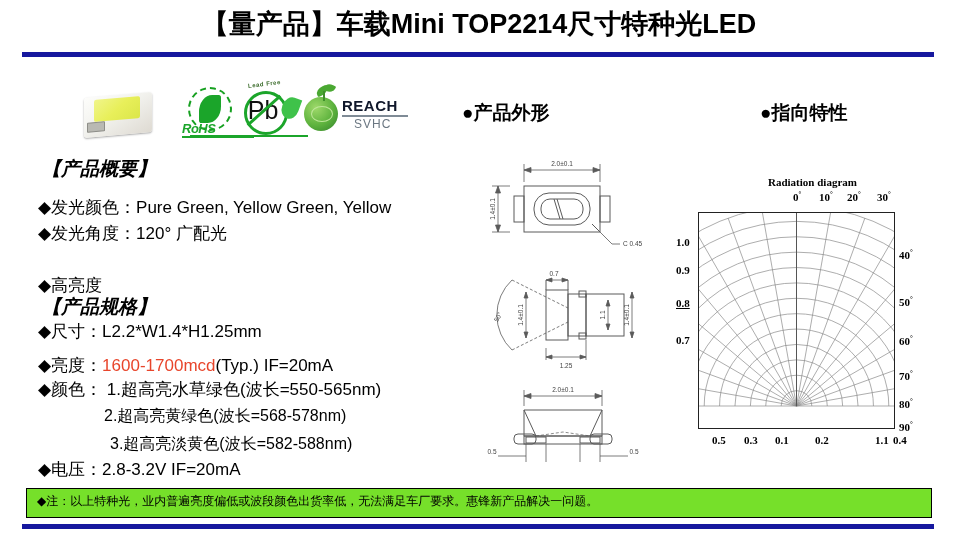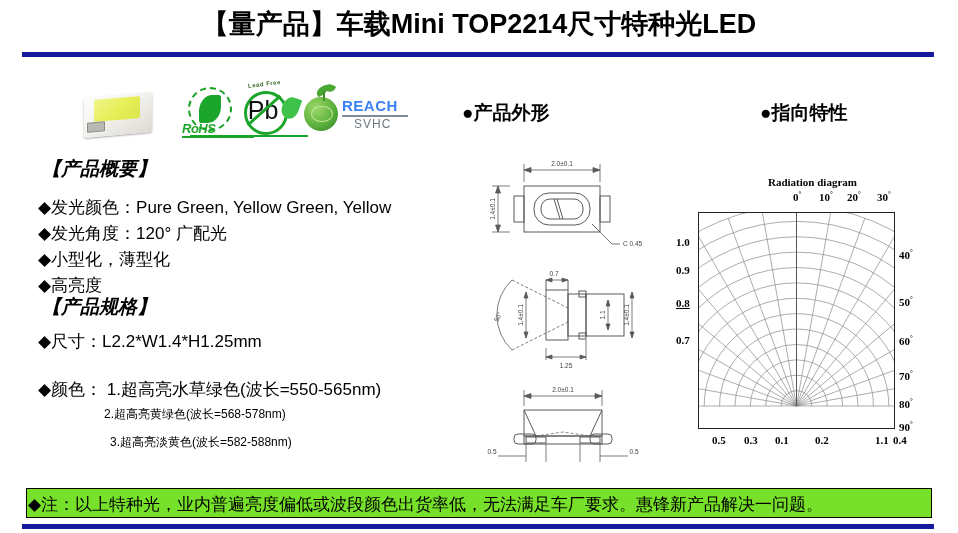--- a/index.html
+++ b/index.html
@@ -94,47 +94,47 @@
   .reach-sprout{
     position:absolute;left:12px;top:-2px;width:20px;height:18px;
   }
   .reach-sprout i{
     position:absolute;background:#4aa832;border-radius:70% 10% 70% 10%;
   }
   .reach-sprout i:nth-child(1){left:2px;top:4px;width:12px;height:8px;transform:rotate(-25deg);}
   .reach-sprout i:nth-child(2){left:10px;top:1px;width:11px;height:8px;transform:rotate(25deg);}
   .reach-sprout i:nth-child(3){left:9px;top:8px;width:2px;height:10px;border-radius:0;background:#3f8f2c;}
   .reach-word{
-    position:absolute;left:40px;top:12px;font-size:15px;font-weight:bold;color:#3b82f6;
+    position:absolute;left:40px;top:12px;font-size:15px;font-weight:bold;color:#0f172a;
     letter-spacing:.5px;
   }
   .reach-rule{position:absolute;left:40px;top:30px;width:66px;height:1.5px;background:#7f8b96;}
   .reach-sub{
     position:absolute;left:52px;top:32px;font-size:12px;color:#6b7782;letter-spacing:1px;
   }
 
   
   .sec-head{
     position:absolute;font-size:19px;font-weight:bold;font-style:italic;white-space:nowrap;
   }
   .h-overview{left:42px;top:156px;}
   .h-spec{left:42px;top:294px;}
 
   .bullet-line{
     position:absolute;font-size:17px;white-space:nowrap;color:#000;
   }
-  .sub-line{position:absolute;font-size:12px;white-space:nowrap;color:#000;}
+  .sub-line{position:absolute;font-size:16px;white-space:nowrap;color:#000;}
   .hot{color:#e8452b;}
 
   .o1{left:38px;top:196px;}
   .o2{left:38px;top:222px;}
   .o3{left:38px;top:248px;}
   .o4{left:38px;top:274px;}
 
-  .s1{left:38px;top:330px;}
+  .s1{left:38px;top:320px;}
   .s2{left:38px;top:354px;}
   .s3{left:38px;top:378px;}
   .s4{left:104px;top:406px;}
   .s5{left:110px;top:434px;}
   .s6{left:38px;top:458px;}
 
   
   .dot-head{
     position:absolute;font-size:19px;font-weight:bold;white-space:nowrap;color:#000;
   }
@@ -158,21 +158,21 @@
   .rad-tick sup{font-size:7px;vertical-align:super;}
   .rad-box{
     position:absolute;left:10px;top:40px;width:195px;height:215px;
     border:1.3px solid #222;background:#fff;overflow:hidden;
   }
   .bottom-note{
     position:absolute;left:26px;top:488px;width:906px;height:30px;
     background:#76e02a;border:1.5px solid #000;box-sizing:border-box;
   }
   .bottom-note span{
-    position:absolute;left:1px;top:4px;font-size:17px;white-space:nowrap;color:#000;
+    position:absolute;left:10px;top:4px;font-size:12px;white-space:nowrap;color:#000;
   }
   .bottom-rule{
     position:absolute;left:22px;top:524px;width:912px;height:5px;background:#16189e;
   }
 </style>
 </head>
 <body>
 
 <div class="page">
 
@@ -211,28 +211,31 @@
         </div>
       <div class="reach-word">REACH</div>
       <div class="reach-rule"></div>
       <div class="reach-sub">SVHC</div>
     </div>
   </div>
 
   <div class="sec-head h-overview">【产品概要】</div>
   <div class="bullet-line o1">◆发光颜色：Pure Green, Yellow Green, Yellow</div>
   <div class="bullet-line o2">◆发光角度：120°  广配光</div>
-  <div class="bullet-line o3">◆小型化，薄型化</div>
   <div class="bullet-line o4">◆高亮度</div>
 
   <div class="sec-head h-spec">【产品规格】</div>
   <div class="bullet-line s1">◆尺寸：L2.2*W1.4*H1.25mm</div>
+  <div class="bullet-line s2">
+    <span>◆亮度：</span><span class="hot">1600-1700mcd</span><span>(Typ.) IF=20mA</span>
+  </div>
   <div class="bullet-line s3">◆颜色： 1.超高亮水草绿色(波长=550-565nm)</div>
   <div class="sub-line s4">2.超高亮黄绿色(波长=568-578nm)</div>
   <div class="sub-line s5">3.超高亮淡黄色(波长=582-588nm)</div>
+  <div class="bullet-line s6">◆电压：2.8-3.2V IF=20mA</div>
 
   <div class="dot-head dh-outline">●产品外形</div>
   <div class="dot-head dh-radiation">●指向特性</div>
 
   <div class="cad" style="left:484px;top:148px;">
     <svg width="178" height="108" viewBox="0 0 178 108">
       <g fill="none" stroke="#5a5a5a" stroke-width="1">
         <rect x="40" y="38" width="76" height="46"></rect>
         <rect x="30" y="48" width="10" height="26"></rect>
         <rect x="116" y="48" width="10" height="26"></rect>

